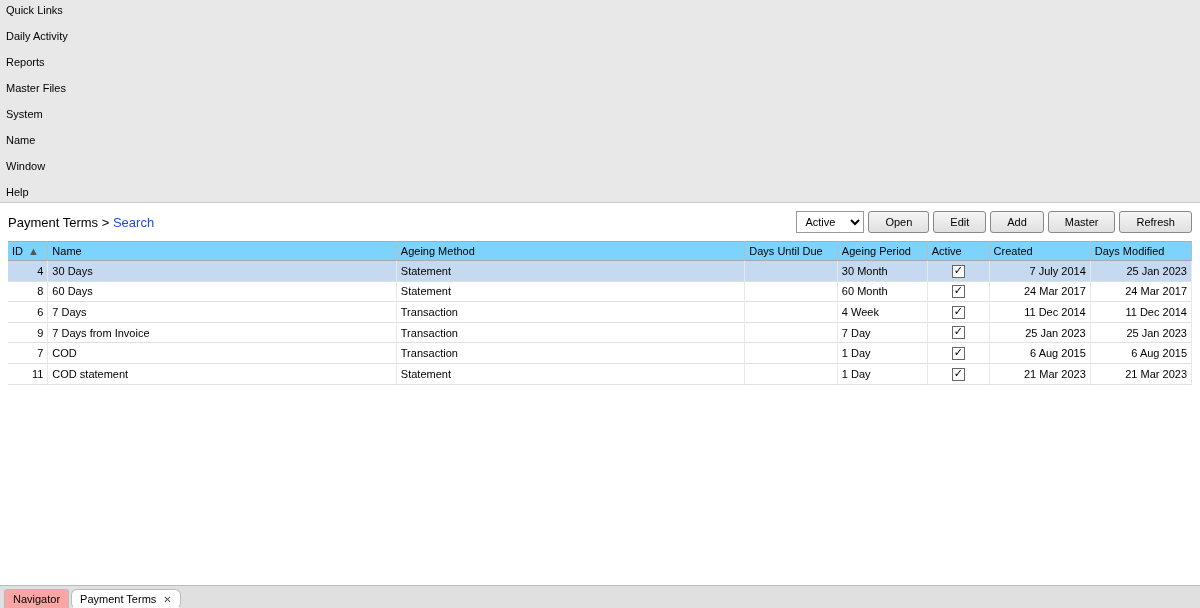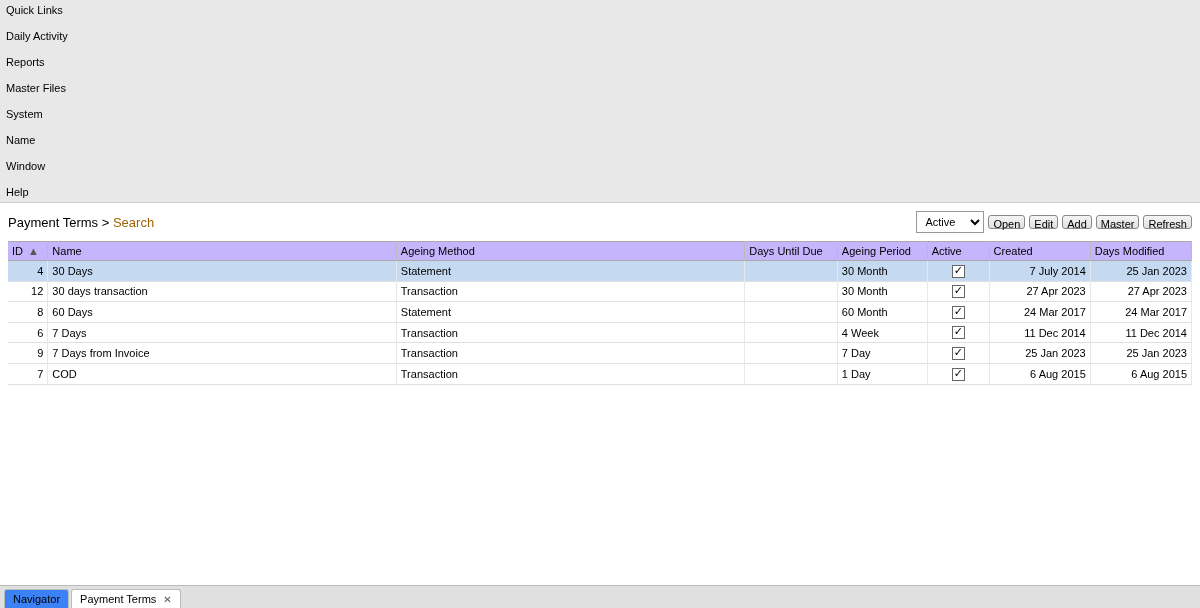--- a/index.html
+++ b/index.html
@@ -36,54 +36,54 @@
       display: flex;
       justify-content: space-between;
       align-items: center;
       margin-bottom: 8px;
     }
     .page-title {
       font-size: 13px;
       color: #000;
     }
     .page-title a {
-      color: #a16207;
+      color: #1d4ed8;
       text-decoration: none;
       cursor: pointer;
     }
     .header-controls {
       display: flex;
       align-items: center;
       gap: 4px;
     }
     .status-select {
       padding: 2px 4px;
       font-size: 11px;
       border: 1px solid #999;
       background: #fff;
       height: 22px;
     }
     .toolbar-btn {
-      padding: 2px 4px;
+      padding: 2px 16px;
       font-size: 11px;
       border: 1px solid #888;
       background: linear-gradient(to bottom, #f5f5f5, #e0e0e0);
       cursor: pointer;
-      height: 14px;
+      height: 22px;
       border-radius: 3px;
     }
 
     
     .data-table {
       width: 100%;
       border-collapse: collapse;
       font-size: 11px;
     }
     .data-table thead tr {
-      background: #c4b5fd;
+      background: #7dd3fc;
       border-top: 1px solid #aaa;
       border-bottom: 1px solid #aaa;
     }
     .data-table thead th {
       text-align: left;
       padding: 3px 4px;
       font-weight: normal;
       border-right: 1px solid #bbb;
       white-space: nowrap;
       cursor: pointer;
@@ -133,29 +133,30 @@
       border-top: 1px solid #bbb;
       padding: 3px 4px 0 4px;
       display: flex;
       gap: 2px;
       flex-shrink: 0;
     }
     .tab {
       padding: 3px 8px;
       border: 1px solid #bbb;
       border-bottom: none;
-      background: #3b82f6;
+      background: #fca5a5;
       cursor: pointer;
       font-size: 11px;
       border-radius: 3px 3px 0 0;
     }
     .tab.active {
       background: #fff;
       border-bottom: 1px solid #fff;
       margin-bottom: -1px;
+      border-radius: 6px;
     }
     .tab-close {
       margin-left: 4px;
       cursor: pointer;
       color: #555;
       font-size: 10px;
     }
   </style>
 </head>
 <body>
@@ -211,30 +212,20 @@
             <td class="col-id">4</td>
             <td class="col-name">30 Days</td>
             <td class="col-ageing">Statement</td>
             <td class="col-days"></td>
             <td class="col-period">30 Month</td>
             <td class="col-active"><span class="cb-checked"></span></td>
             <td class="col-created">7 July 2014</td>
             <td class="col-modified">25 Jan 2023</td>
           </tr>
           <tr>
-            <td class="col-id">12</td>
-            <td class="col-name">30 days transaction</td>
-            <td class="col-ageing">Transaction</td>
-            <td class="col-days"></td>
-            <td class="col-period">30 Month</td>
-            <td class="col-active"><span class="cb-checked"></span></td>
-            <td class="col-created">27 Apr 2023</td>
-            <td class="col-modified">27 Apr 2023</td>
-          </tr>
-          <tr>
             <td class="col-id">8</td>
             <td class="col-name">60 Days</td>
             <td class="col-ageing">Statement</td>
             <td class="col-days"></td>
             <td class="col-period">60 Month</td>
             <td class="col-active"><span class="cb-checked"></span></td>
             <td class="col-created">24 Mar 2017</td>
             <td class="col-modified">24 Mar 2017</td>
           </tr>
           <tr>
@@ -260,20 +251,30 @@
           <tr>
             <td class="col-id">7</td>
             <td class="col-name">COD</td>
             <td class="col-ageing">Transaction</td>
             <td class="col-days"></td>
             <td class="col-period">1 Day</td>
             <td class="col-active"><span class="cb-checked"></span></td>
             <td class="col-created">6 Aug 2015</td>
             <td class="col-modified">6 Aug 2015</td>
           </tr>
+          <tr>
+            <td class="col-id">11</td>
+            <td class="col-name">COD statement</td>
+            <td class="col-ageing">Statement</td>
+            <td class="col-days"></td>
+            <td class="col-period">1 Day</td>
+            <td class="col-active"><span class="cb-checked"></span></td>
+            <td class="col-created">21 Mar 2023</td>
+            <td class="col-modified">21 Mar 2023</td>
+          </tr>
         </tbody>
     </table>
   </div>
 </div>
 
 <div class="tab-bar">
   <div class="tab">
     <span>Navigator</span>
   </div>
   <div class="tab active">

